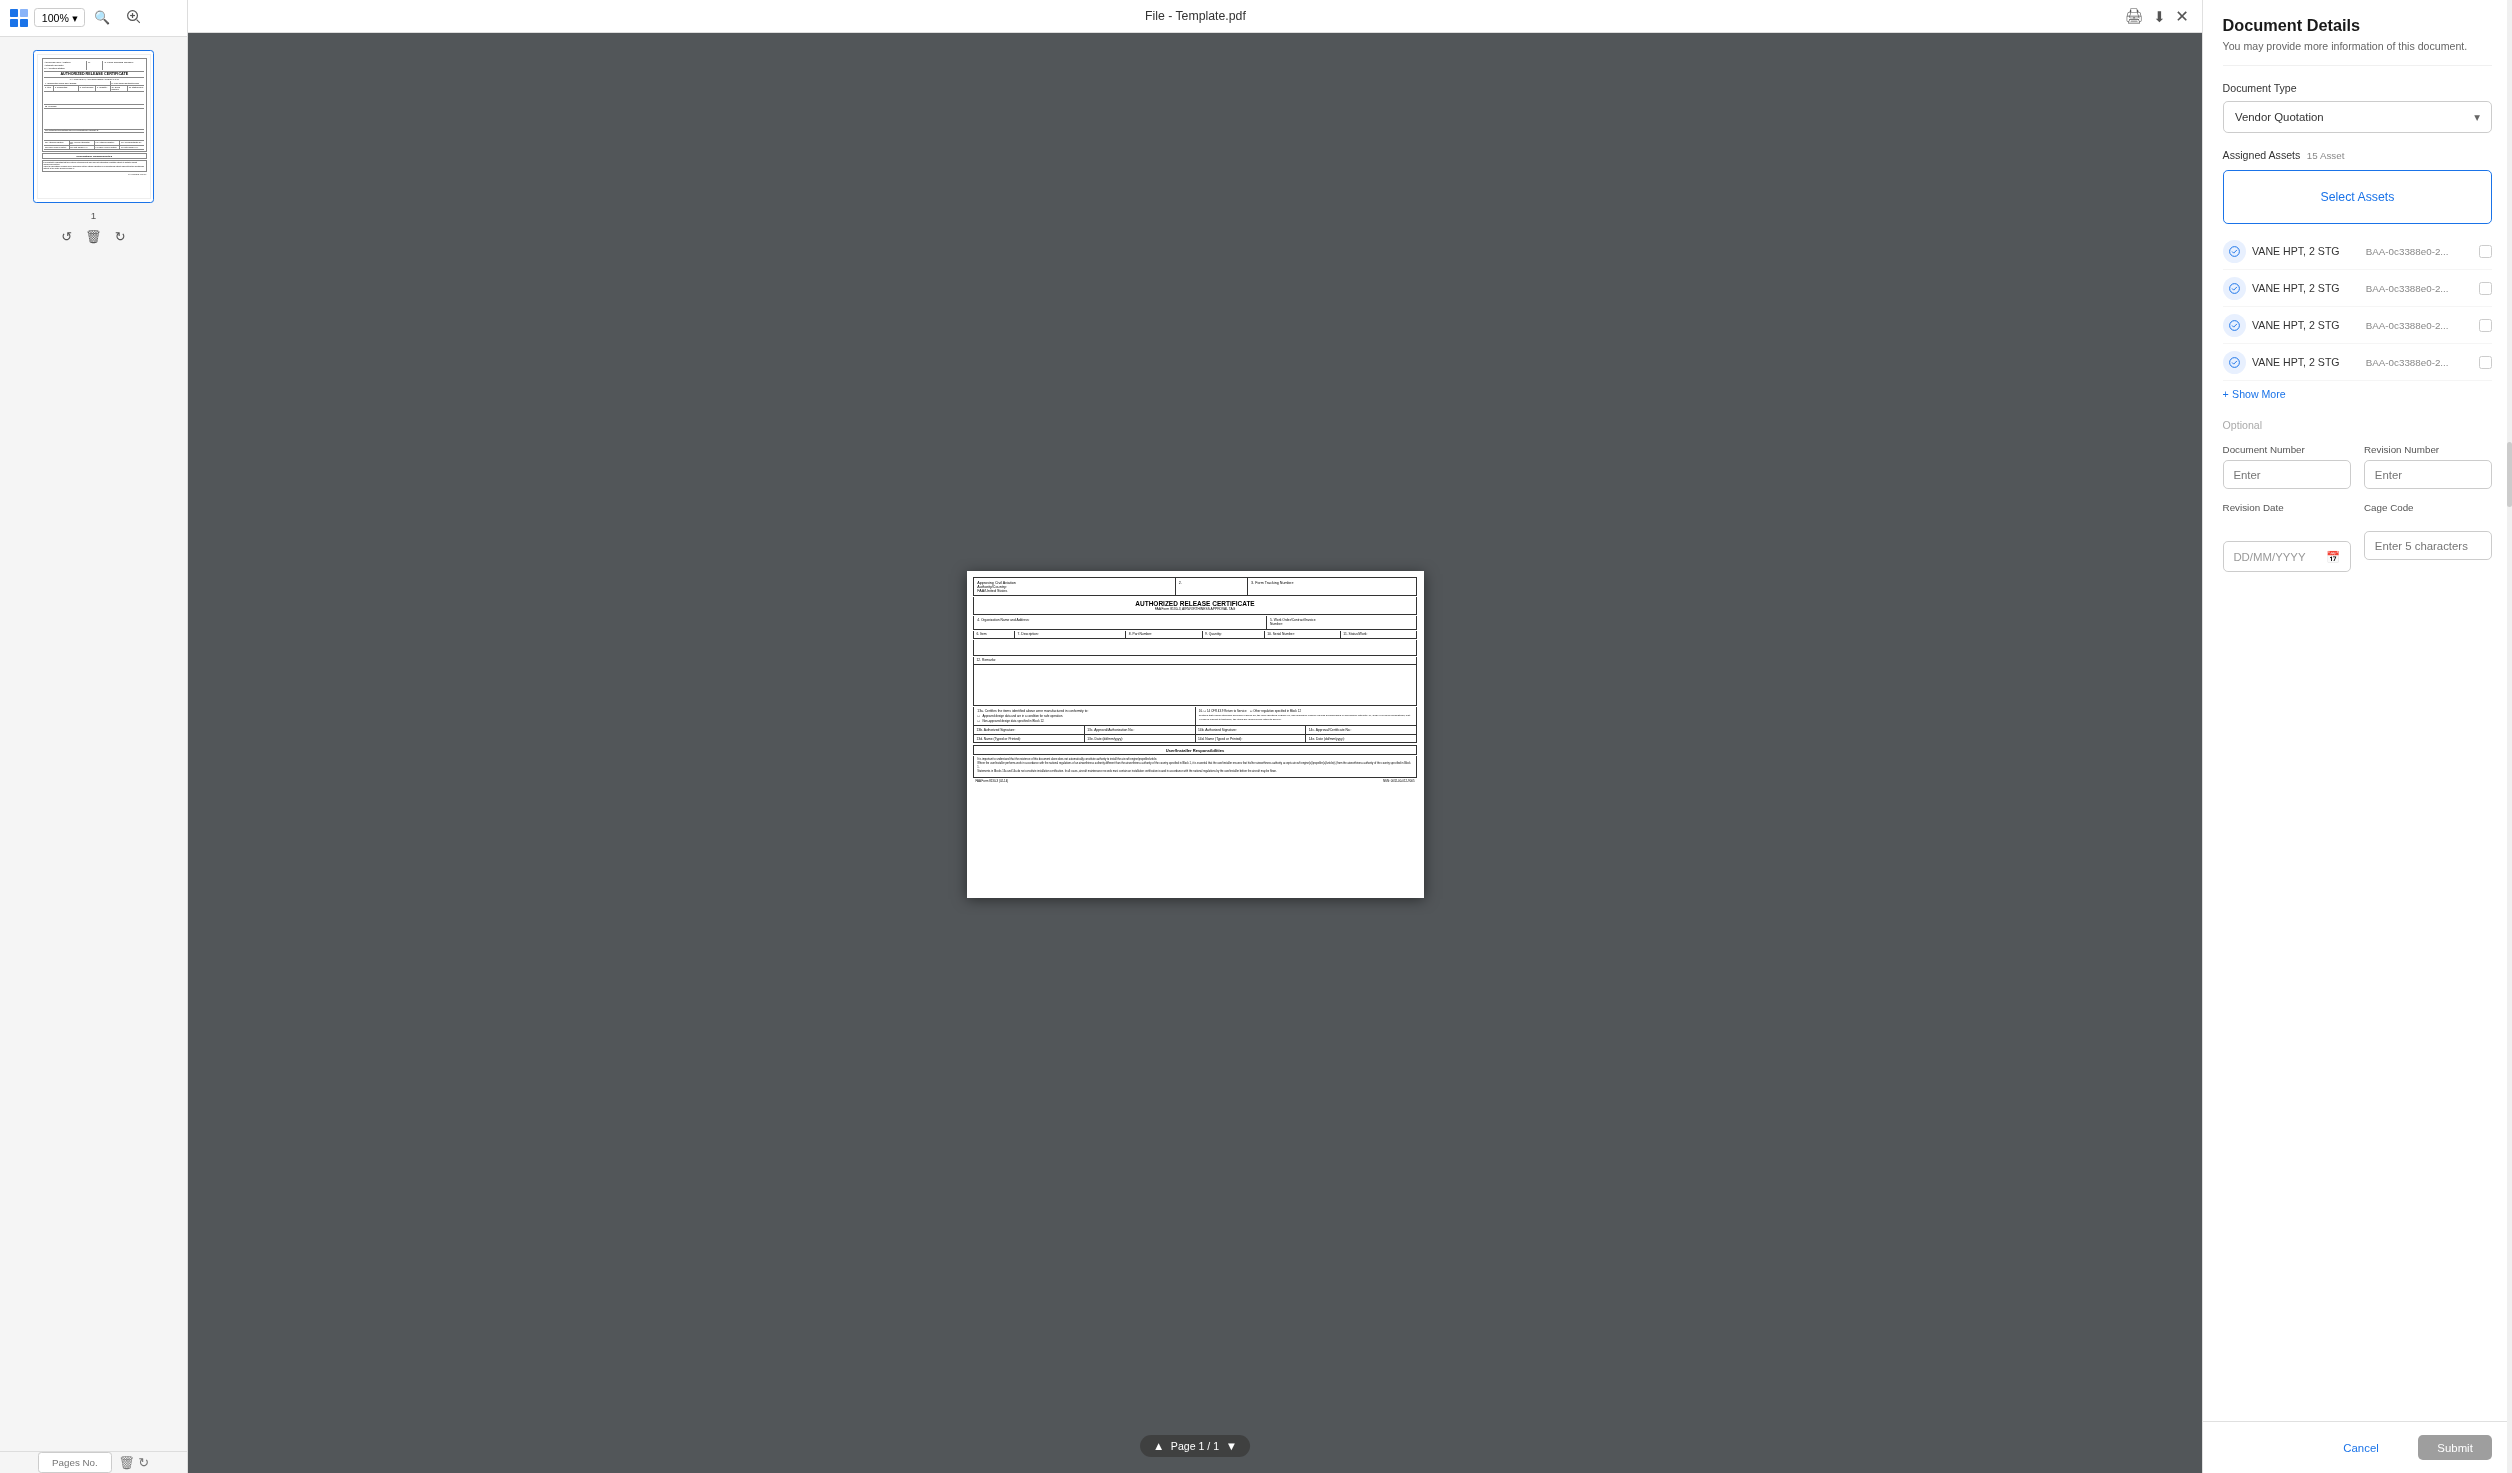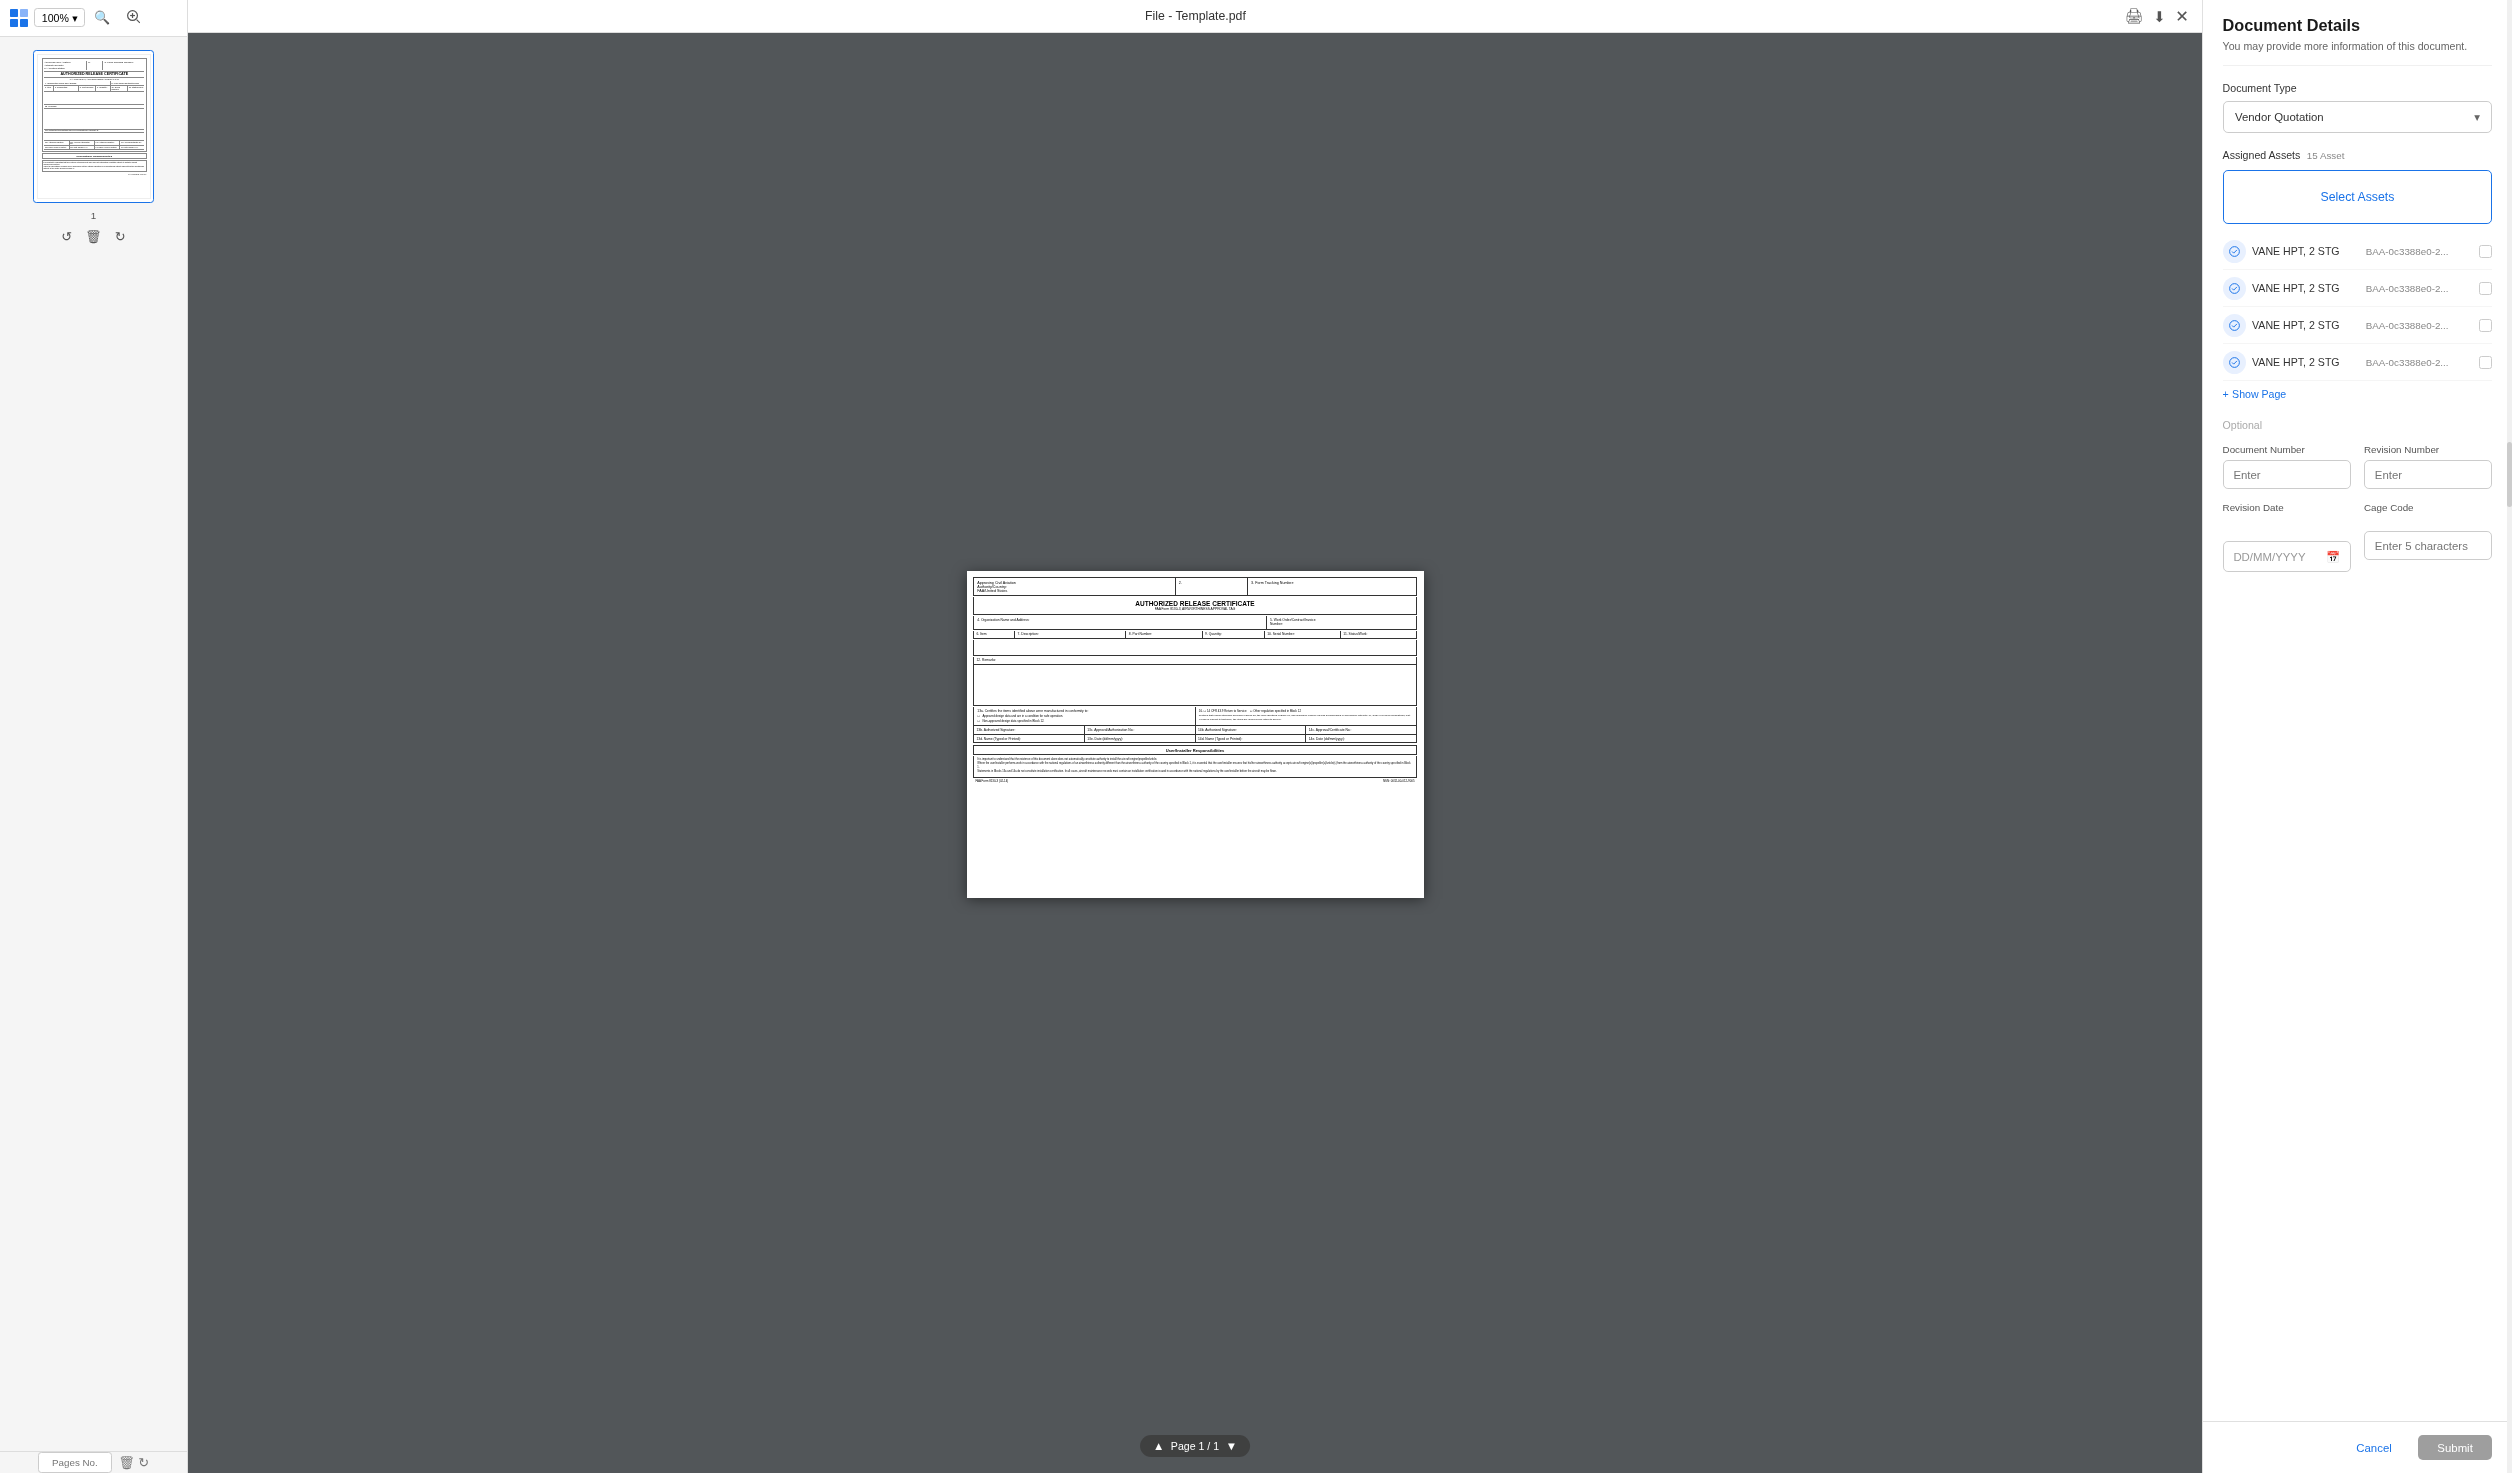--- a/index.html
+++ b/index.html
@@ -289,21 +289,21 @@
           </div>
           <span style="font-size:10.6px; color:#333; flex:1;">VANE HPT, 2 STG</span>
           <span style="font-size:9.8px; color:#888; flex:1;">BAA-0c3388e0-2...</span>
           <div style="width:13px; height:13px; border:1.2px solid #ccc; border-radius:2.5px; flex-shrink:0;"></div>
         </div>
       </div>
 
       
       <button style="display:flex; align-items:center; gap:3.3px; color:#1a73e8; font-size:10.6px; cursor:pointer; padding:6.5px 0; background:none; border:none;">
         <span>+</span>
-        <span>Show Page</span>
+        <span>Show More</span>
       </button>
     </div>
 
     <div style="margin-top:13px;">
       <div style="font-size:10.6px; color:#aaa; margin-bottom:13px;">Optional</div>
 
       <div style="display:flex; gap:13px; margin-bottom:13px;">
         <div style="flex:1;">
           <div style="font-size:9.8px; color:#555; margin-bottom:4.9px;">Document Number</div>
           <input style="width: 100%; border: 0.8px solid rgb(204, 204, 204); border-radius: 4.9px; padding: 7.4px 9.8px; font-size: 11.4px; color: rgb(153, 153, 153); background: rgb(255, 255, 255);" placeholder="Enter">
@@ -323,21 +323,21 @@
           </div>
         </div>
         <div style="flex:1;">
           <div style="font-size:9.8px; color:#555; margin-bottom:18px;">Cage Code</div>
           <input style="width: 100%; border: 0.8px solid rgb(204, 204, 204); border-radius: 4.9px; padding: 7.4px 9.8px; font-size: 11.4px; color: rgb(153, 153, 153); background: rgb(255, 255, 255);" placeholder="Enter 5 characters">
         </div>
       </div>
     </div>
   </div>
 
-  <div style="padding:13px 19.6px; border-top:0.8px solid #e0e0e0; display:flex; justify-content:flex-end; gap:13px; background:#fff;">
+  <div style="padding:13px 19.6px; border-top:0.8px solid #e0e0e0; display:flex; justify-content:flex-end; gap:26px; background:#fff;">
     <button style="background:none; border:none; color:#1a73e8; font-size:11.4px; cursor:pointer; padding:6.5px 13px;">
       <span>Cancel</span>
     </button>
     <button style="background:#9e9e9e; color:#fff; border:none; border-radius:4.9px; padding:6.5px 19.6px; font-size:11.4px; cursor:pointer;">
       <span>Submit</span>
     </button>
   </div>
 
   <div style="position:absolute; right:0; top:0; bottom:0; width:4.9px; background:#f0f0f0;">
     <div style="width:4.9px; height:65px; background:#ccc; border-radius:2.5px; position:absolute; top:30%;"></div>

